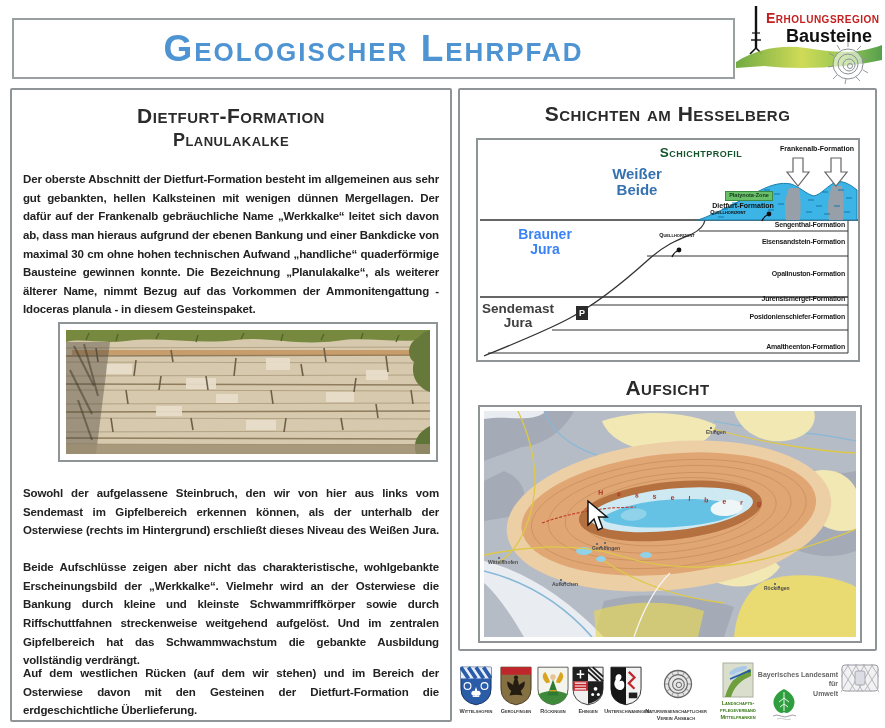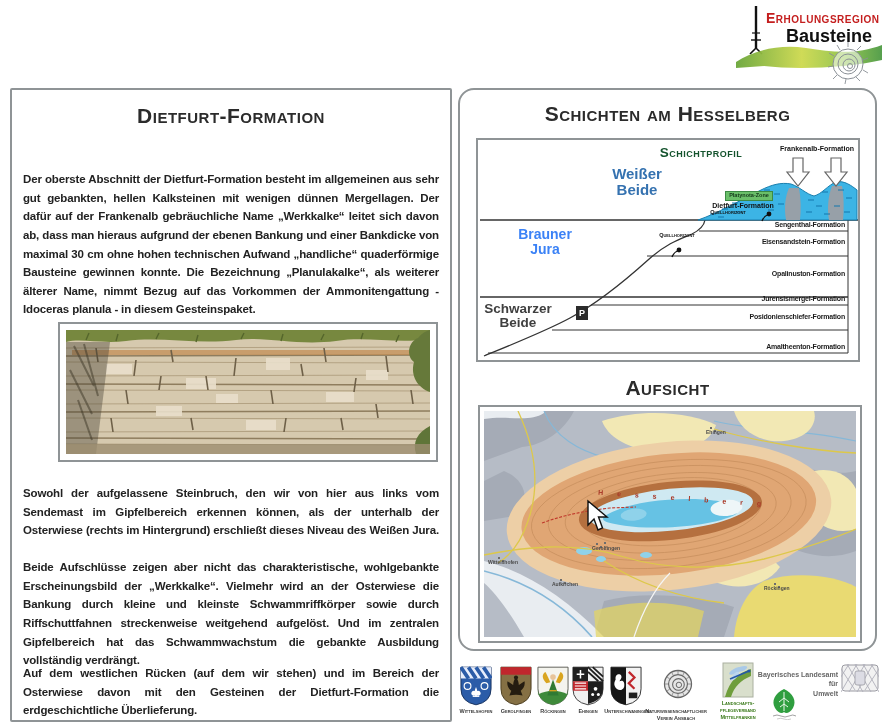--- a/index.html
+++ b/index.html
@@ -31,20 +31,23 @@
   .crest-label{position:absolute;font-variant:small-caps;font-weight:bold;font-size:5.5px;color:#3a3a3a;
     text-align:center;letter-spacing:0;}
   .org-label{position:absolute;font-variant:small-caps;font-weight:bold;font-size:5.5px;color:#3a3a3a;
     text-align:center;line-height:1.25;}
 </style>
 </head>
 <body>
 
 <div id="page">
 
+  <div class="main-title">
+    <span>Geologischer Lehrpfad</span>
+  </div>
 
   <div style="position:absolute;left:736px;top:2px;width:146px;height:84px;">
     <svg width="146" height="84" viewBox="0 0 146 84" style="position:absolute;left:0;top:0;">
       <defs>
         <linearGradient id="hillgrad" x1="0" y1="0" x2="1" y2="0">
           <stop offset="0" stop-color="#6aa63a"></stop>
             <stop offset="0.45" stop-color="#cdd94e"></stop>
           <stop offset="0.75" stop-color="#8fc24a"></stop>
             <stop offset="1" stop-color="#4d9a44"></stop>
         </linearGradient>
@@ -77,20 +80,21 @@
             <line x1="104" y1="48" x2="101" y2="43"></line>
         </g>
       </g>
     </svg>
     <div class="sc" style="position:absolute;left:30px;top:8px;font-weight:bold;font-size:14px;color:#c41e1e;letter-spacing:.5px;">Erholungsregion</div>
     <div style="position:absolute;left:50px;top:24px;font-weight:bold;font-size:18px;color:#111;">Bausteine</div>
   </div>
 
   <div class="panel" style="left:10px;top:88px;width:442px;height:634px;">
     <div class="h-panel h1" style="top:14px;">Dietfurt-Formation</div>
+    <div class="h-panel h2" style="top:40px;">Planulakalke</div>
 
     <div class="para" style="left:11px;right:11px;top:80px;">Der oberste Abschnitt der Dietfurt-Formation besteht im allgemeinen aus sehr gut gebankten, hellen Kalksteinen mit wenigen dünnen Mergellagen. Der dafür auf der Frankenalb gebräuchliche Name „Werkkalke“ leitet sich davon ab, dass man hieraus aufgrund der ebenen Bankung und einer Bankdicke von maximal 30 cm ohne hohen technischen Aufwand „handliche“ quaderförmige Bausteine gewinnen konnte. Die Bezeichnung „Planulakalke“, als weiterer  älterer Name,  nimmt Bezug auf das Vorkommen der Ammonitengattung - Idoceras planula - in diesem Gesteinspaket.</div>
 
     <div class="inner-box" style="left:46px;top:232px;width:380px;height:140px;padding:6px;">
       <svg width="364" height="124" viewBox="0 0 364 124" preserveAspectRatio="none">
         <rect width="364" height="124" fill="#d6c9ae"></rect>
 
         <g stroke="#b3a283" stroke-width="1">
           <line x1="0" y1="18" x2="364" y2="17"></line>
             <line x1="0" y1="32" x2="364" y2="33"></line>
@@ -134,21 +138,21 @@
         <path d="M8,16 l20,40 M18,14 l14,52 M4,40 l22,44 M12,70 l14,40" stroke="#3b3526" stroke-width="2" opacity="0.5" fill="none"></path>
         <rect x="0" y="114" width="364" height="10" fill="#9c8d6f" opacity="0.8"></rect>
       </svg>
     </div>
 
     <div class="para" style="left:11px;right:11px;top:394px;">Sowohl der aufgelassene Steinbruch, den wir von hier aus links vom Sendemast im Gipfelbereich erkennen können, als der unterhalb der Osterwiese (rechts im Hintergrund) erschließt dieses Niveau des Weißen Jura.</div>
     <div class="para" style="left:11px;right:11px;top:468px;">Beide Aufschlüsse zeigen aber nicht das charakteristische, wohlgebankte Erscheinungsbild der „Werkkalke“.  Vielmehr wird an der Osterwiese die Bankung durch kleine und kleinste Schwammriffkörper sowie durch Riffschuttfahnen streckenweise weitgehend aufgelöst. Und im zentralen Gipfelbereich hat das Schwammwachstum die gebankte Ausbildung vollständig verdrängt.</div>
     <div class="para" style="left:11px;right:11px;top:574px;">Auf dem westlichen  Rücken (auf dem wir stehen) und im Bereich der Osterwiese davon mit den Gesteinen der Dietfurt-Formation die erdgeschichtliche Überlieferung.</div>
   </div>
 
-  <div class="panel" style="left:458px;top:88px;width:419px;height:563px;border-radius:16px;">
+  <div class="panel" style="left:458px;top:88px;width:419px;height:563px;">
     <div class="h-panel h1" style="top:12px;">Schichten am Hesselberg</div>
 
     <div class="inner-box" style="left:16px;top:48px;width:384px;height:224px;">
       <svg width="380" height="220" viewBox="0 0 380 220" style="position:absolute;left:0;top:0;">
 
         <line x1="2" y1="80" x2="380" y2="80" stroke="#333" stroke-width="1.3"></line>
         <line x1="2" y1="157" x2="370" y2="157" stroke="#333" stroke-width="1.3"></line>
 
         <path d="M6,216 C40,202 70,190 92,178 C120,163 150,138 170,120 C190,102 205,98 214,94 C222,90 226,86 227,80" stroke="#333" stroke-width="1.3" fill="none"></path>
 
@@ -178,21 +182,21 @@
           <path d="M291,74 q-5,2 -7,7" fill="none" stroke-width="1.3"></path>
           <circle cx="201" cy="110" r="2.4" stroke="none"></circle>
           <path d="M201,110 q-5,2 -7,7" fill="none" stroke-width="1.3"></path>
         </g>
       </svg>
 
       <div class="diag-label sc" style="left:148px;top:6px;width:150px;font-size:13.5px;color:#14532d;letter-spacing:.5px;">Schichtprofil</div>
       <div class="diag-label" style="left:294px;top:5px;width:90px;font-size:7px;color:#111;">Frankenalb-Formation</div>
       <div class="diag-label" style="left:128px;top:26px;width:62px;font-size:15px;color:#3572b0;">Weißer Beide</div>
       <div class="diag-label" style="left:31px;top:87px;width:72px;font-size:14px;color:#3b82f6;">Brauner Jura</div>
-      <div class="diag-label" style="left:0px;top:162px;width:80px;font-size:13.5px;color:#404040;">Schwarzer Beide</div>
+      <div class="diag-label" style="left:0px;top:162px;width:80px;font-size:13.5px;color:#404040;">Sendemast Jura</div>
       <div class="diag-label" style="left:247px;top:51px;width:48px;font-size:5.5px;color:#14381b;background:#6abf69;border:0.5px solid #3c8a44;padding:1px 0;">Platynota-Zone</div>
       <div class="diag-label" style="left:220px;top:62px;width:90px;font-size:7px;color:#111;">Dietfurt-Formation</div>
       <div class="diag-label sc" style="left:216px;top:70px;width:68px;font-size:5.5px;color:#111;">Quellhorizont</div>
       <div class="diag-label sc" style="left:165px;top:93px;width:68px;font-size:5.5px;color:#111;">Quellhorizont</div>
       <div style="position:absolute;left:98px;top:166px;width:12px;height:14px;background:#2b2b2b;color:#fff;font-weight:bold;font-size:9px;text-align:center;line-height:14px;">P</div>
 
       <div class="fm-label" style="top:81px;">Sengenthal-Formation</div>
       <div class="fm-label" style="top:98px;">Eisensandstein-Formation</div>
       <div class="fm-label" style="top:130px;">Opalinuston-Formation</div>
       <div class="fm-label" style="top:155px;">Jurensismergel-Formation</div>

